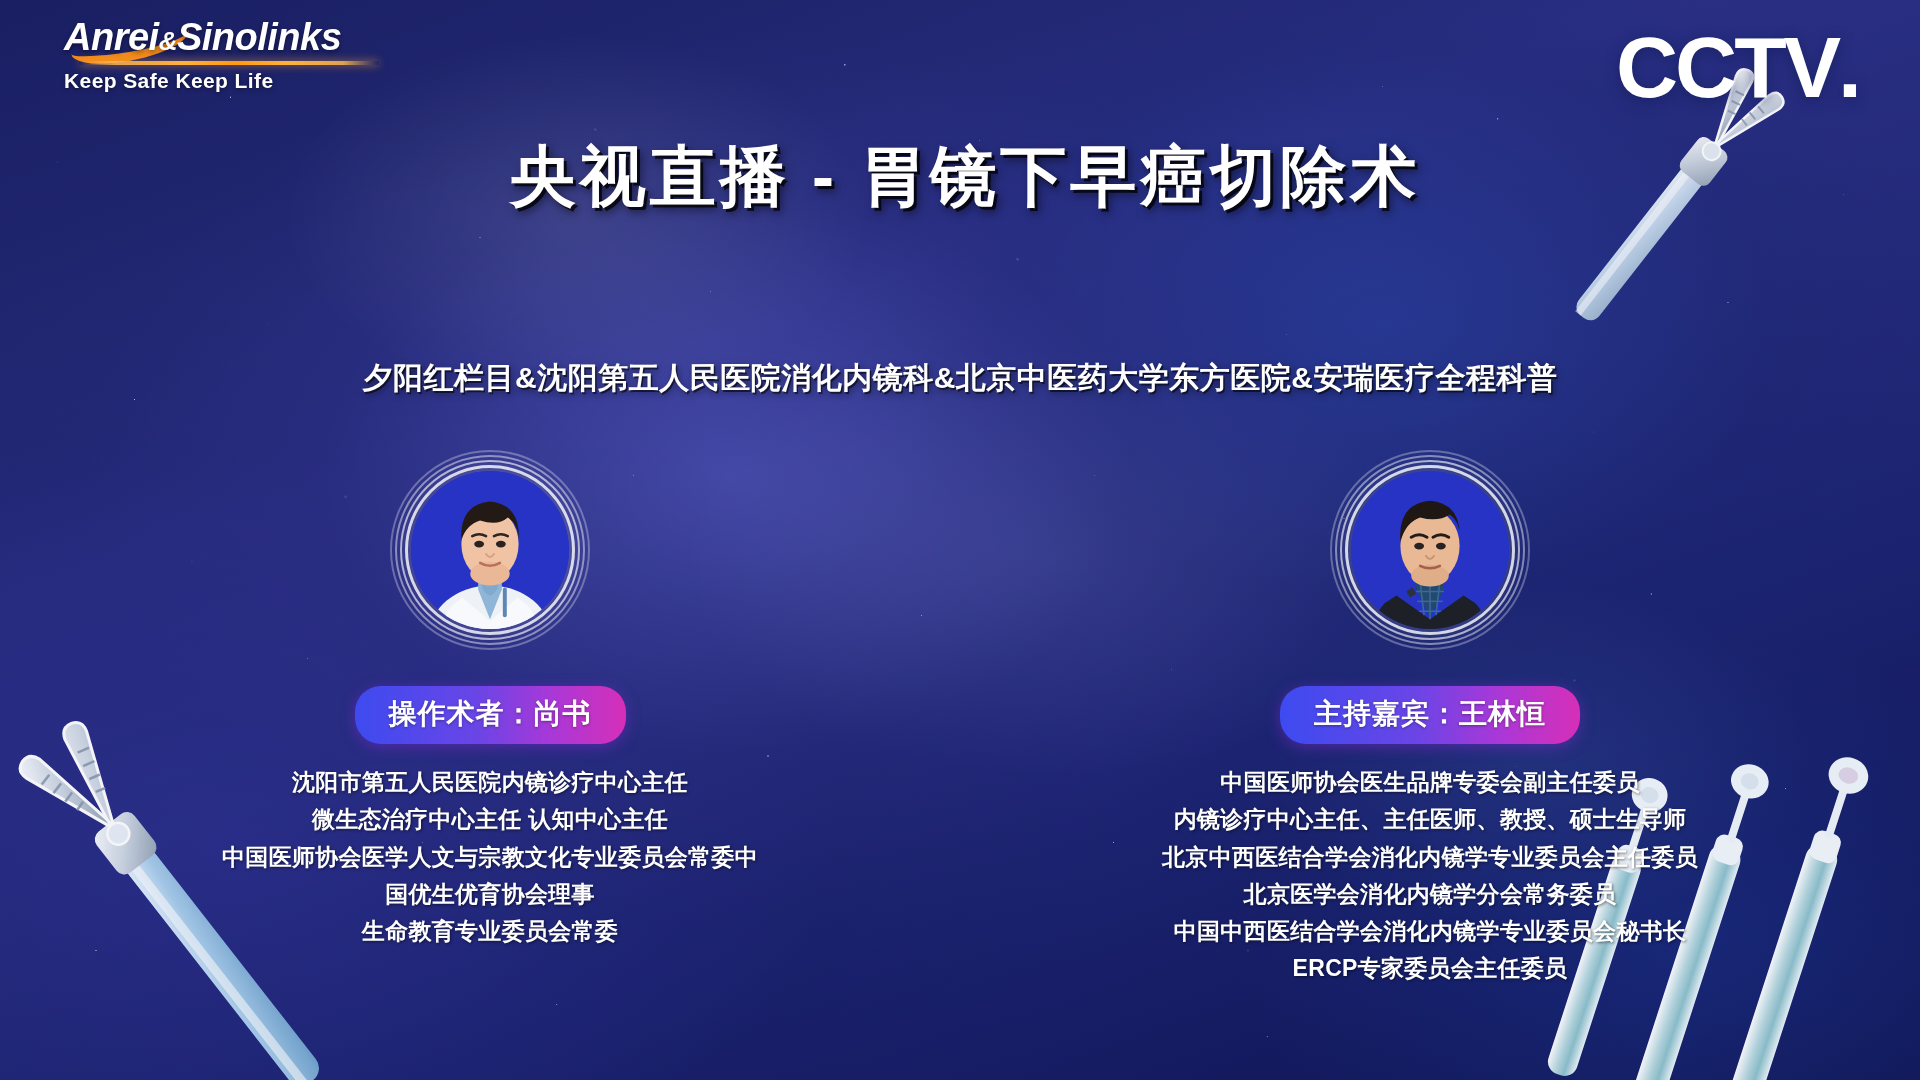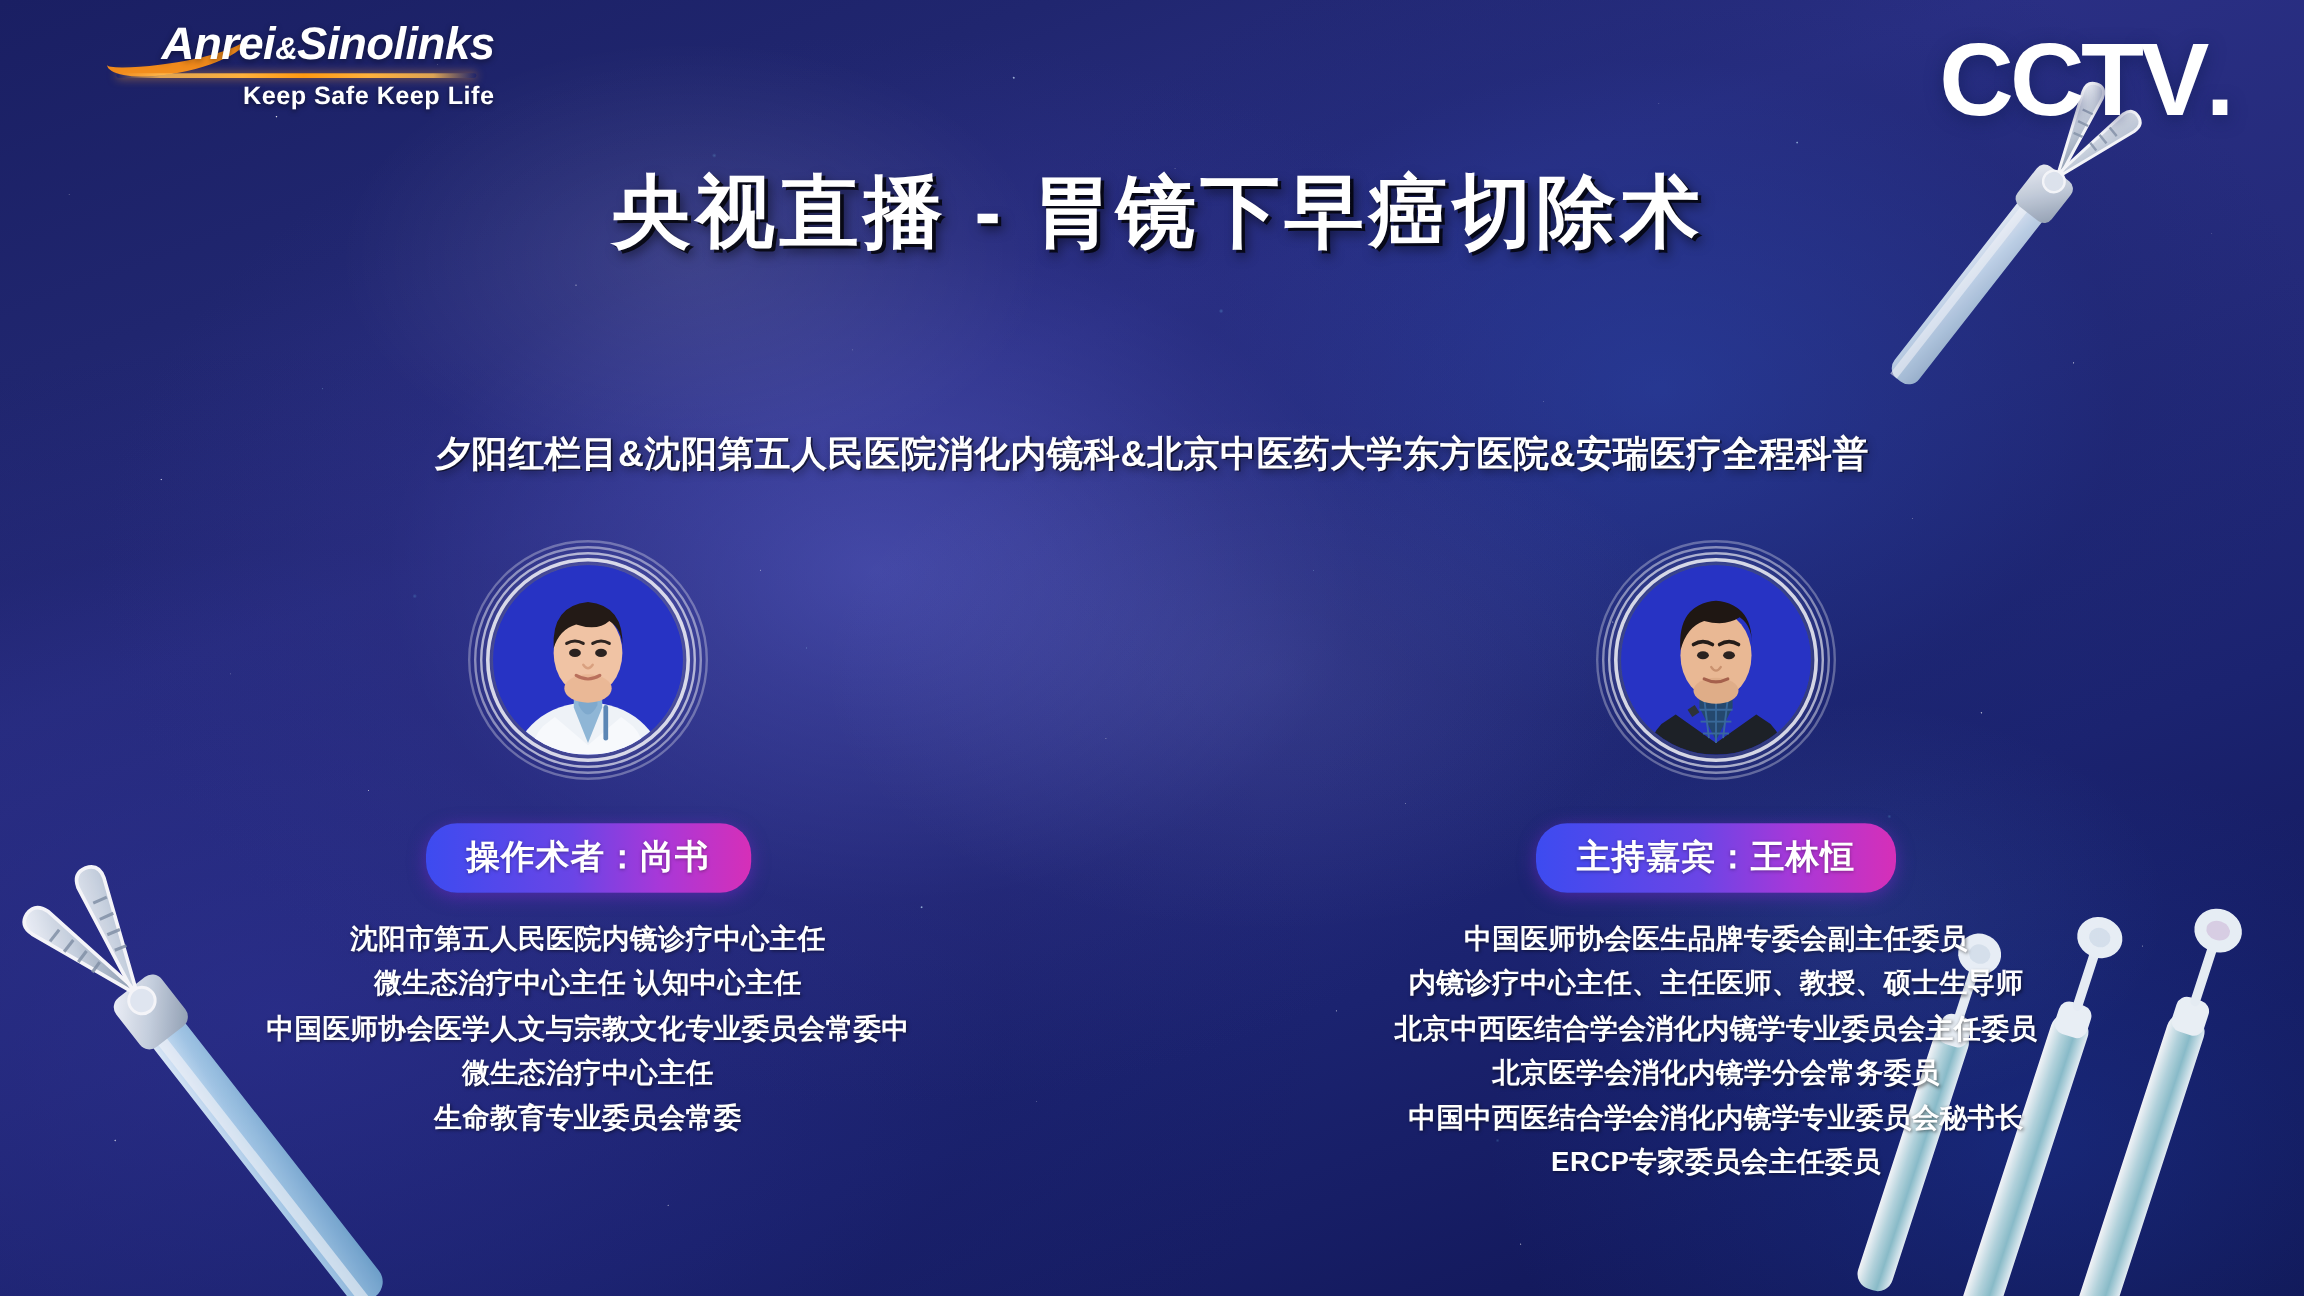--- a/index.html
+++ b/index.html
@@ -91,24 +91,24 @@
     pointer-events: none;
     background:
       radial-gradient(ellipse 420px 260px at 30% 20%, rgba(255,255,255,.10), transparent 70%),
       radial-gradient(ellipse 520px 300px at 55% 52%, rgba(190,200,255,.09), transparent 72%),
       radial-gradient(ellipse 380px 240px at 80% 70%, rgba(140,200,255,.08), transparent 72%);
   }
 
   
   #brand-logo {
     position: absolute;
-    left: 82px;
+    left: 64px;
     top: 18px;
     width: 330px;
-    text-align: right;
+    text-align: left;
     z-index: 6;
   }
   .logo-wordmark {
     position: relative;
     font-size: 38px;
     font-weight: bold;
     font-style: italic;
     color: #fff;
     letter-spacing: -0.5px;
     line-height: 1.05;
@@ -446,21 +446,21 @@
             <path d="M70 93 Q80 99 90 93" stroke="#b9705c" stroke-width="2.6" fill="none" stroke-linecap="round"></path>
             <rect x="93" y="118" width="4" height="30" rx="2" fill="#5b86b5"></rect>
           </svg>
         </div>
       </div>
       <div class="name-badge">操作术者：尚书</div>
       <div class="credentials">
         <div class="cred-line">沈阳市第五人民医院内镜诊疗中心主任</div>
         <div class="cred-line">微生态治疗中心主任  认知中心主任</div>
         <div class="cred-line">中国医师协会医学人文与宗教文化专业委员会常委中</div>
-        <div class="cred-line">微生态治疗中心主任</div>
+        <div class="cred-line">国优生优育协会理事</div>
         <div class="cred-line">生命教育专业委员会常委</div>
       </div>
     </div>
 
     <div class="speaker">
       <div class="portrait-wrap">
         <span class="ring r1"></span>
         <span class="ring r2"></span>
         <span class="ring r3"></span>
         <span class="ring r4"></span>

